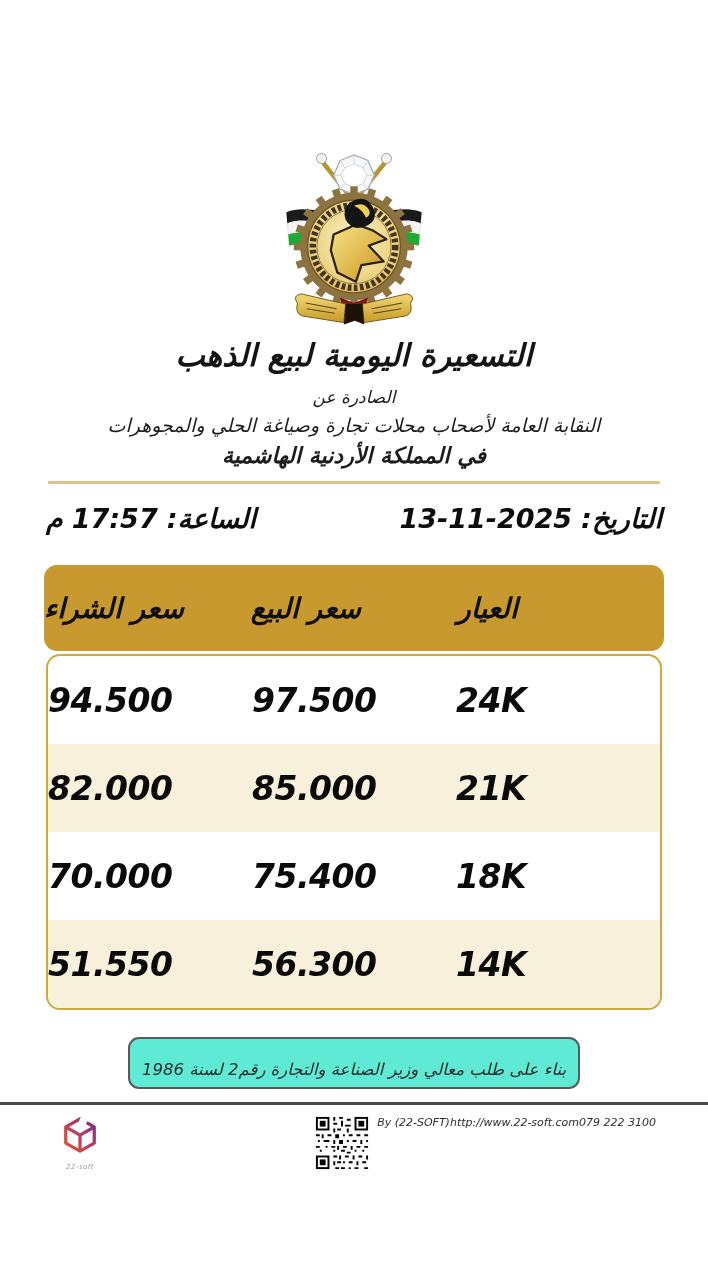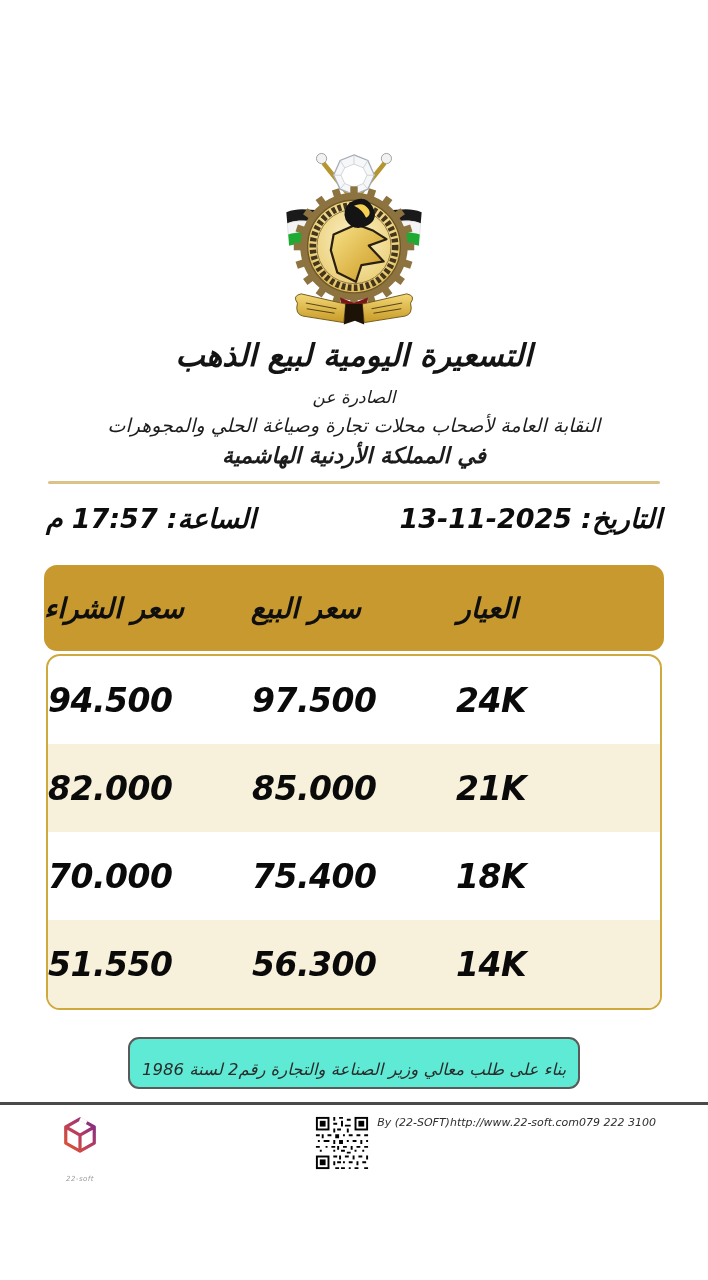--- a/index.html
+++ b/index.html
@@ -41,21 +41,21 @@
   
   .note-row{display:flex;justify-content:center;margin-top:27px;}
   .note{
     direction:rtl;border:2px solid #5a5a5a;border-radius:11px;padding:19px 12px 5px 12px;
     font-size:16.5px;color:#2b2b2b;background:#5eead4;line-height:24px;
   }
   
   .footer-line{height:3px;background:#4a4a4a;margin-top:13px;}
   .footer{display:flex;justify-content:space-between;align-items:flex-start;padding:10px 52px 0 52px;}
   .maker{display:flex;flex-direction:column;align-items:center;width:56px;}
-  .maker-caption{font-size:7px;color:#9b9b9b;margin-top:18px;letter-spacing:0.5px;}
+  .maker-caption{font-size:7px;color:#9b9b9b;margin-top:6px;letter-spacing:0.5px;}
   .credit{display:flex;gap:7px;align-items:flex-start;}
   .credit-text{display:flex;font-size:11px;color:#2e2e2e;line-height:15px;
                font-family:"DejaVu Sans",sans-serif;direction:ltr;}
 </style>
 </head>
 <body>
 
 <div class="page">
 
   <div class="emblem-wrap">

